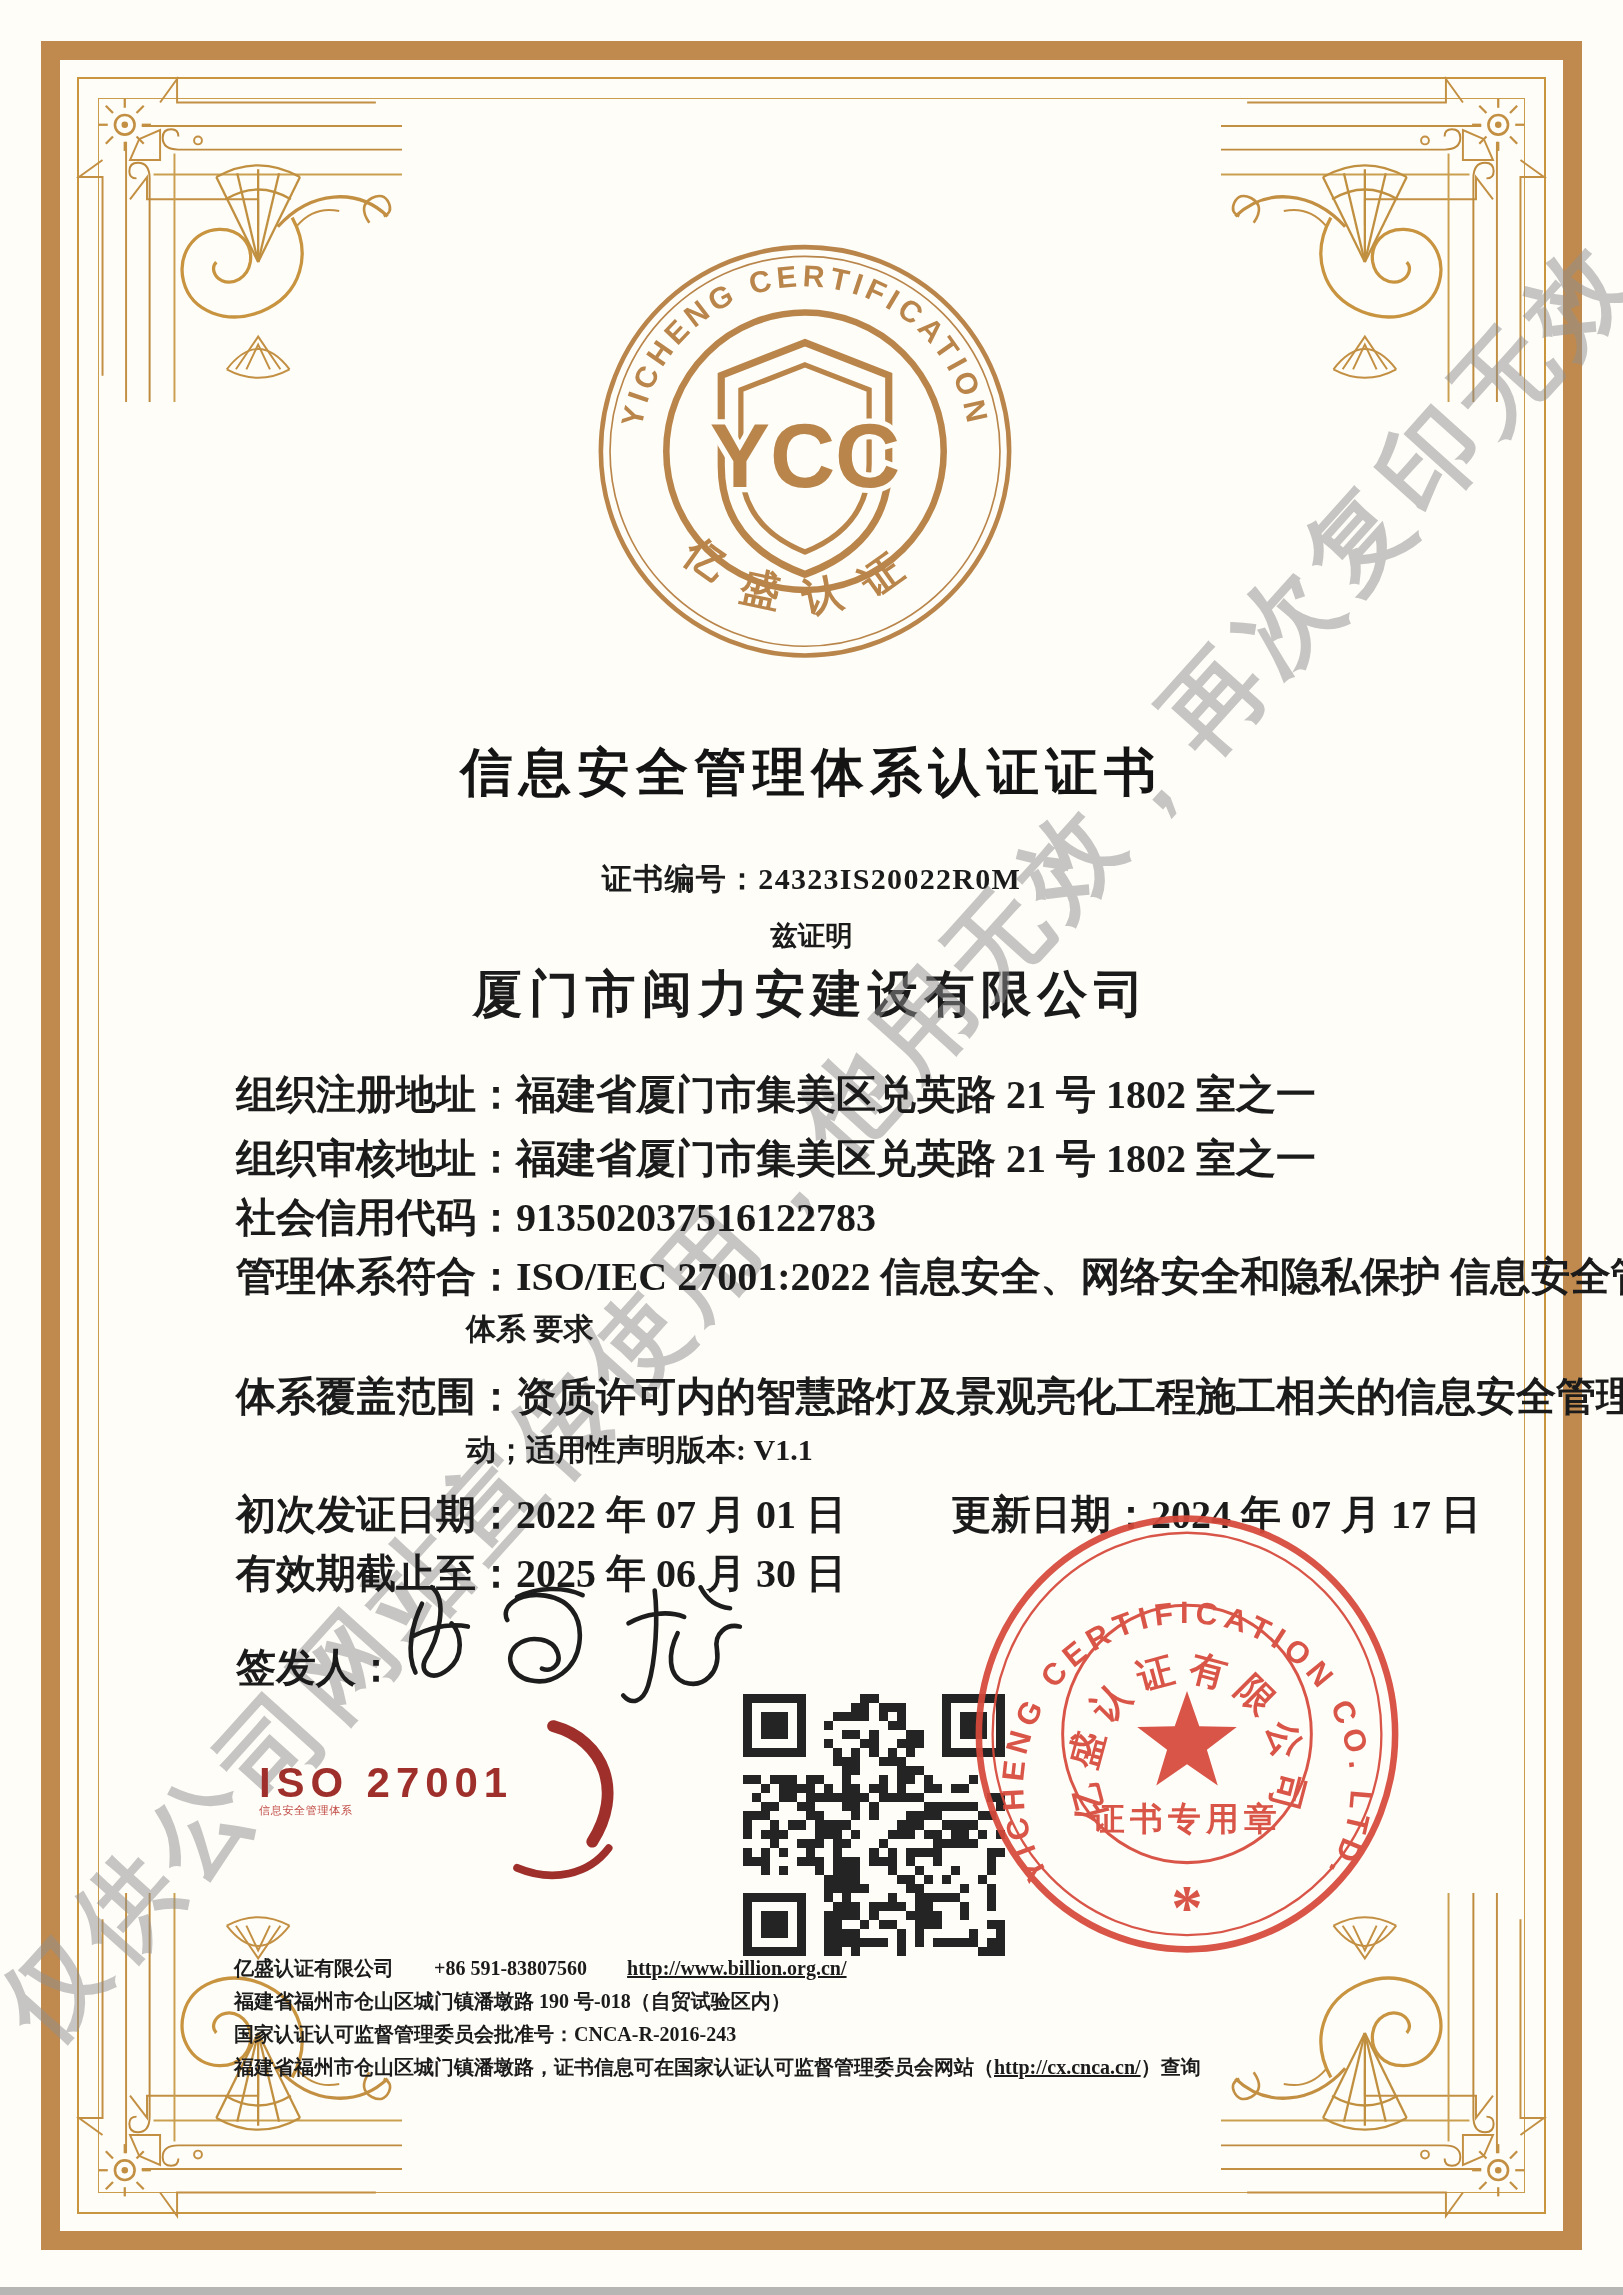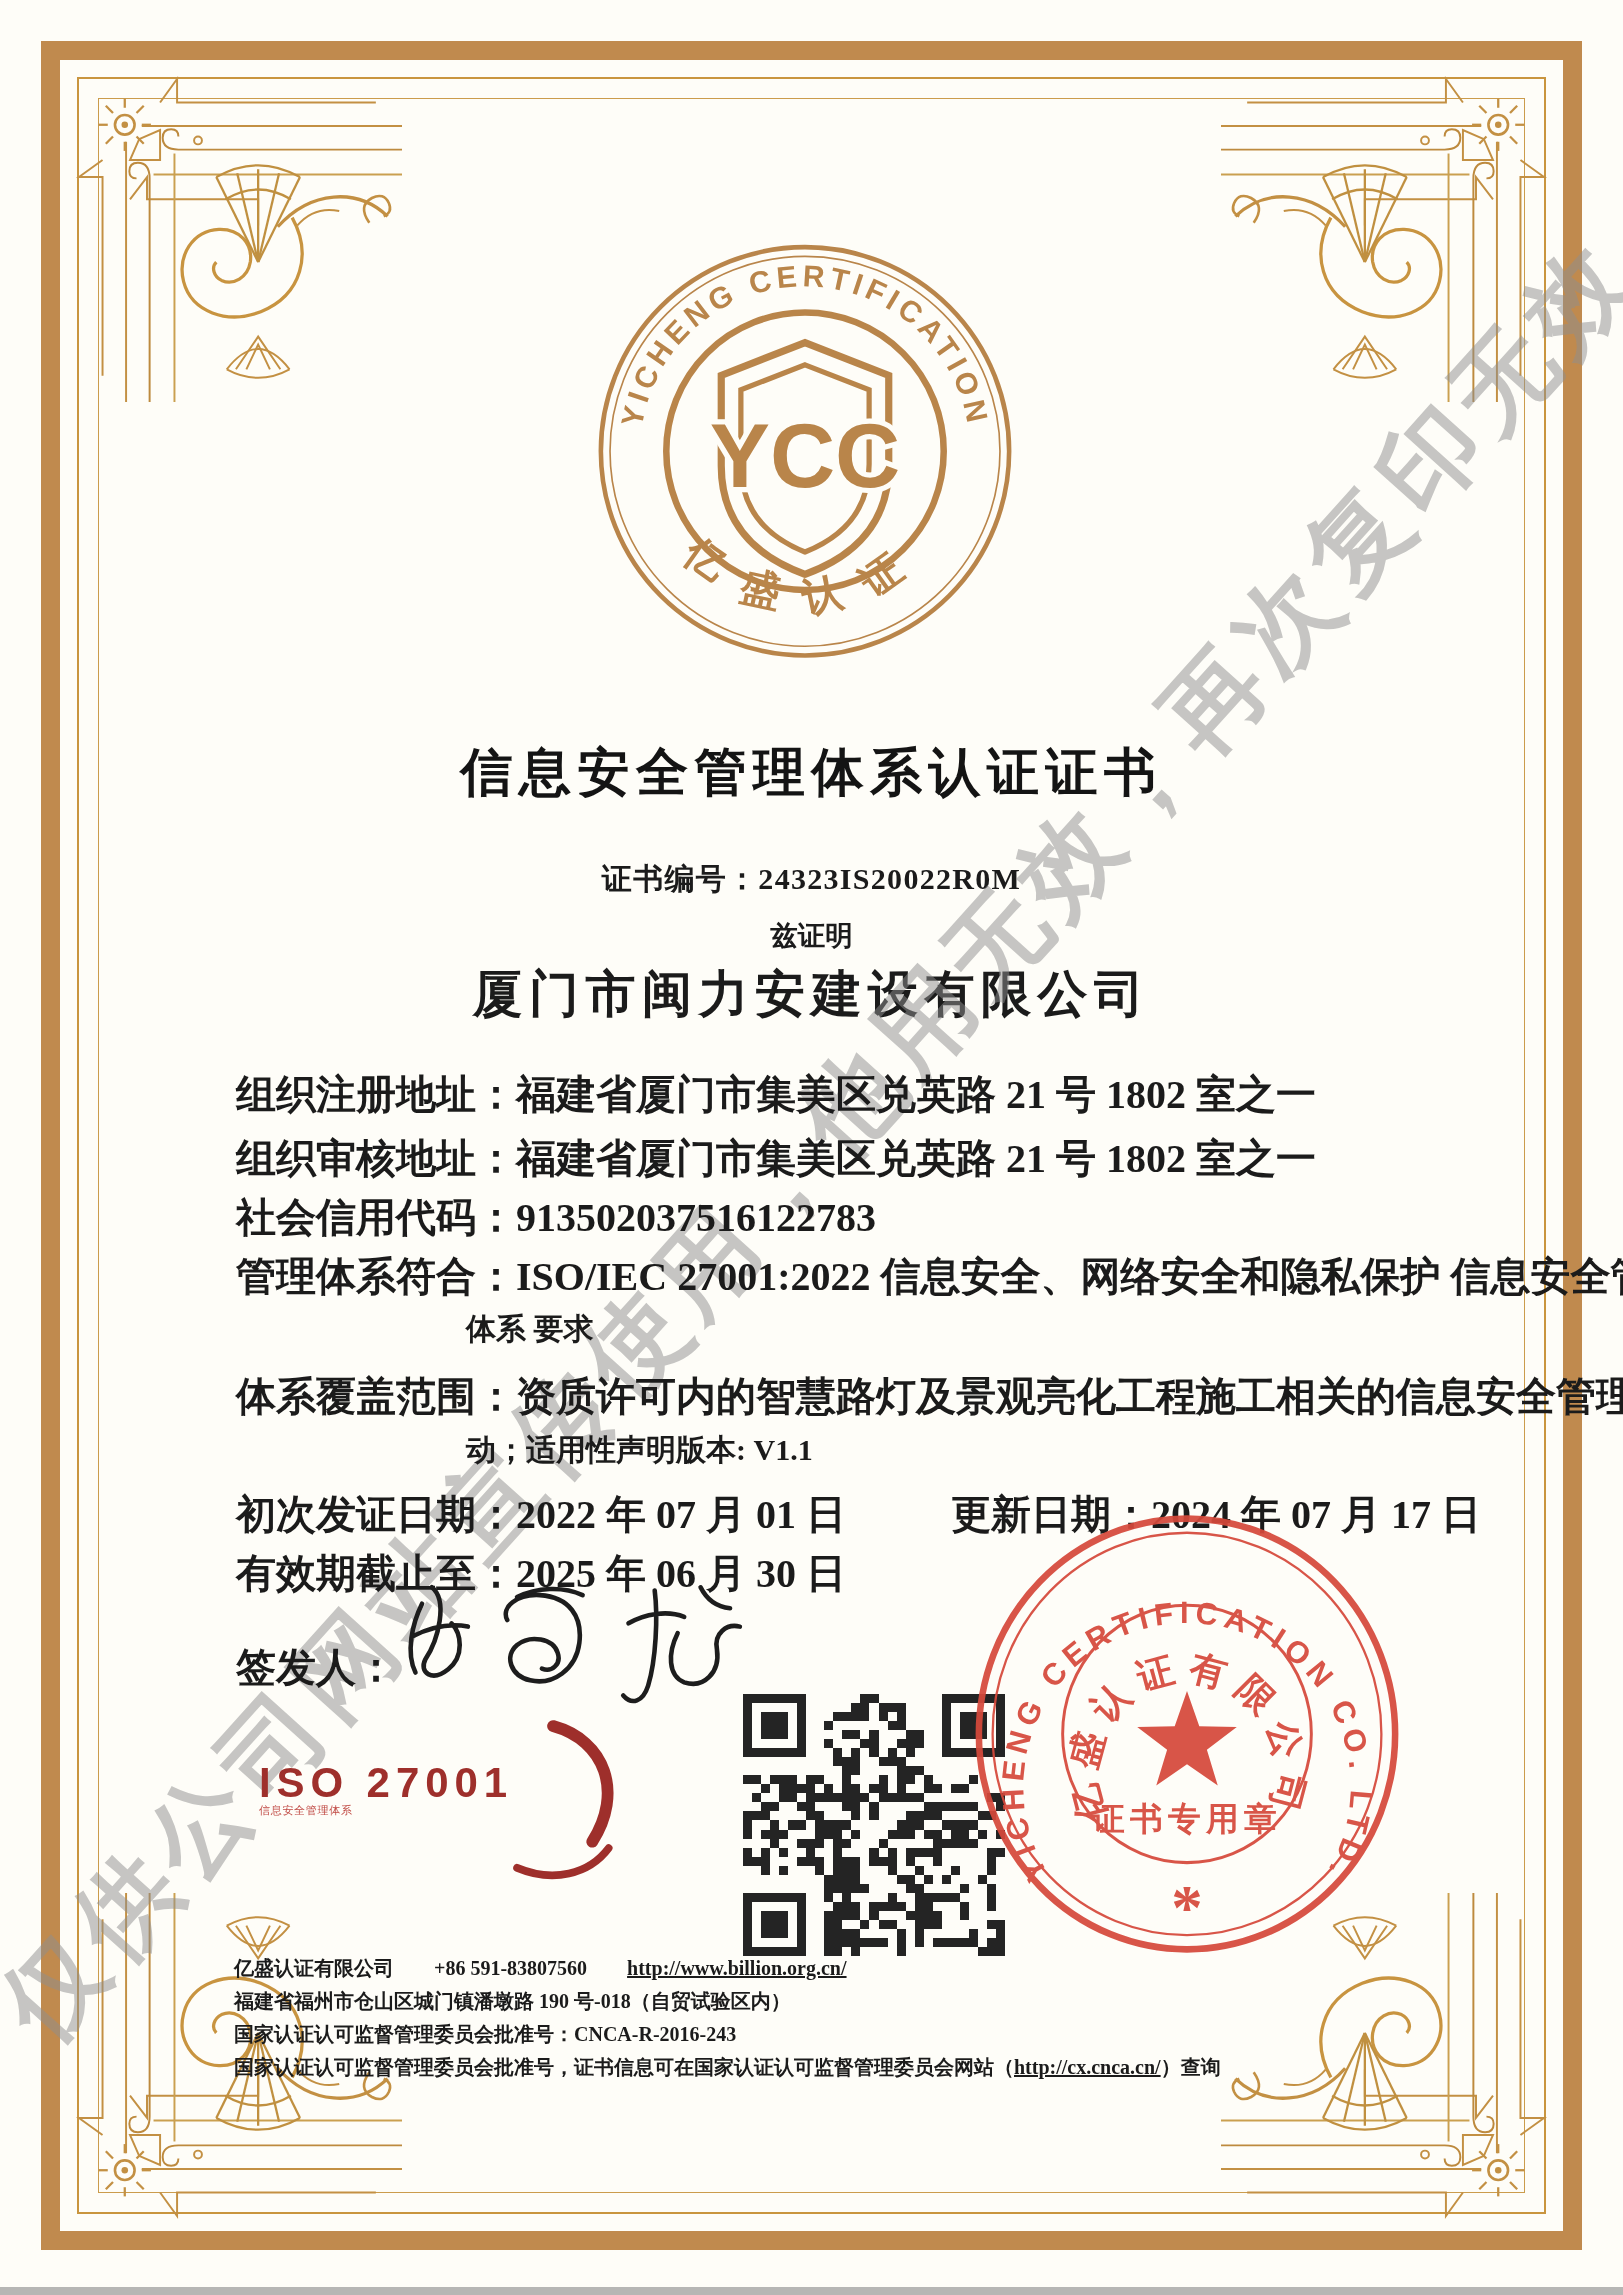--- a/index.html
+++ b/index.html
@@ -732,18 +732,18 @@
 
   <div class="footer">
     <div>
       <span>亿盛认证有限公司</span><span class="gap"></span>
       <span>+86 591-83807560</span><span class="gap"></span>
       <span class="url">http://www.billion.org.cn/</span>
     </div>
     <div>福建省福州市仓山区城门镇潘墩路 190 号-018（自贸试验区内）</div>
     <div>国家认证认可监督管理委员会批准号：CNCA-R-2016-243</div>
     <div>
-      <span>国家认证认可监督管理委员会批准号，证书信息可在国家认证认可监督管理委员会网站（</span><span class="url">http://cx.cnca.cn/</span><span>）查询</span>
+      <span>福建省福州市仓山区城门镇潘墩路，证书信息可在国家认证认可监督管理委员会网站（</span><span class="url">http://cx.cnca.cn/</span><span>）查询</span>
     </div>
   </div>
 
 </div>
 
 
 </body></html>

